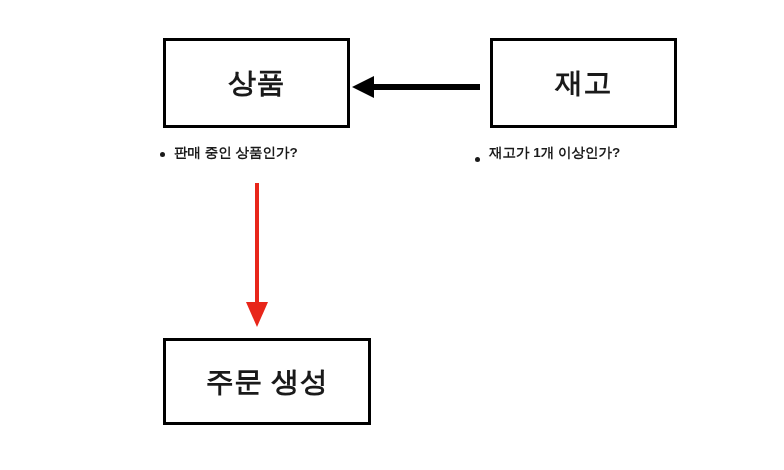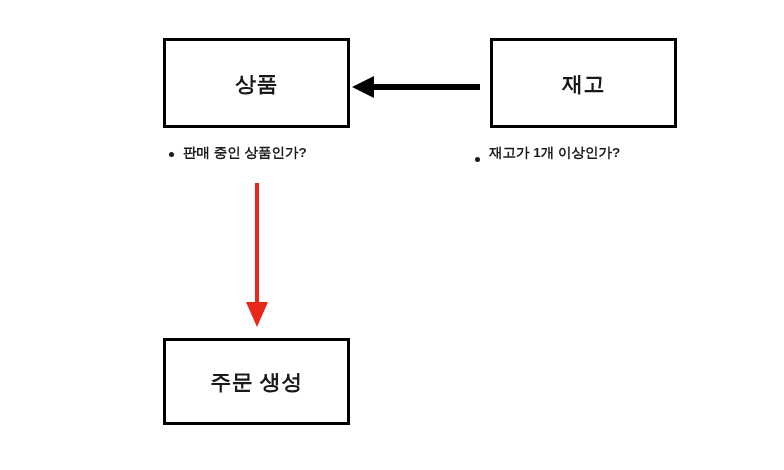--- a/index.html
+++ b/index.html
@@ -24,31 +24,31 @@
   .node-box {
     position: absolute;
     box-sizing: border-box;
     border: 3px solid #000000;
     background: #ffffff;
     display: flex;
     align-items: center;
     justify-content: center;
   }
   .node-label {
-    font-size: 21px;
+    font-size: 28px;
     font-weight: bold;
     color: #1a1a1a;
     letter-spacing: 0.5px;
     line-height: 1;
     white-space: nowrap;
   }
 
   #box-product  { left: 163px; top: 38px;  width: 187px; height: 90px; }
   #box-stock    { left: 475px; top: 38px;  width: 187px; height: 90px; margin-left: 15px; }
-  #box-order    { left: 163px; top: 338px; width: 187px; height: 87px; }
+  #box-order    { left: 163px; top: 338px; width: 208px; height: 87px; }
 
   
   .bullet-note {
     position: absolute;
     display: flex;
     align-items: flex-start;
     white-space: nowrap;
   }
   .bullet-dot {
     width: 5px;
@@ -58,21 +58,21 @@
     margin-top: 7px;
     margin-right: 9px;
     flex: 0 0 auto;
   }
   .bullet-text {
     font-size: 13.5px;
     font-weight: bold;
     color: #1a1a1a;
     line-height: 1.25;
   }
-  #note-product { left: 169px; top: 145px; }
+  #note-product { left: 160px; top: 145px; }
   #note-stock   { left: 475px; top: 145px; align-items: flex-end; }
 
   
   .arrow-svg {
     position: absolute;
     overflow: visible;
   }
   #arrow-stock-to-product { left: 348px; top: 70px;  width: 132px; height: 34px; }
   #arrow-product-to-order { left: 240px; top: 180px; width: 34px;  height: 150px; }
 </style>

